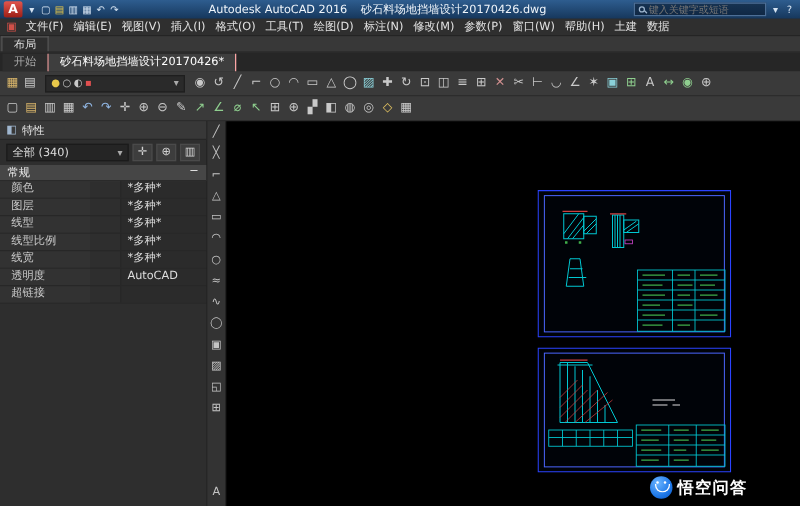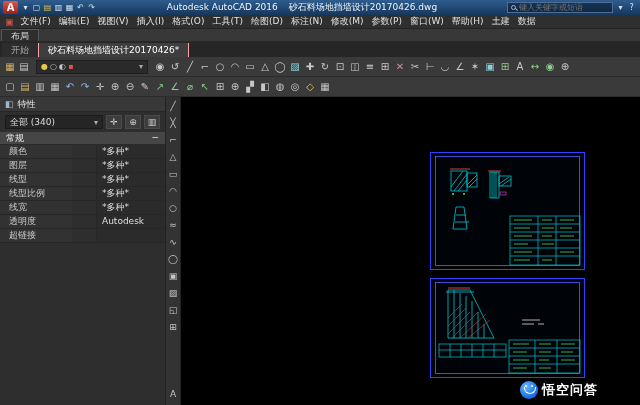--- a/index.html
+++ b/index.html
@@ -254,21 +254,21 @@
           </div>
 
 
           <div class="prop-row">
             <div class="prop-label">线宽</div>
             <div class="prop-value">*多种*</div>
           </div>
 
           <div class="prop-row">
             <div class="prop-label">透明度</div>
-            <div class="prop-value">Autodesk</div>
+            <div class="prop-value">AutoCAD</div>
           </div>
 
           <div class="prop-row">
             <div class="prop-label">超链接</div>
             <div class="prop-value"></div>
           </div>
         </div>
       <div class="props-fill"></div>
     </aside>
 

